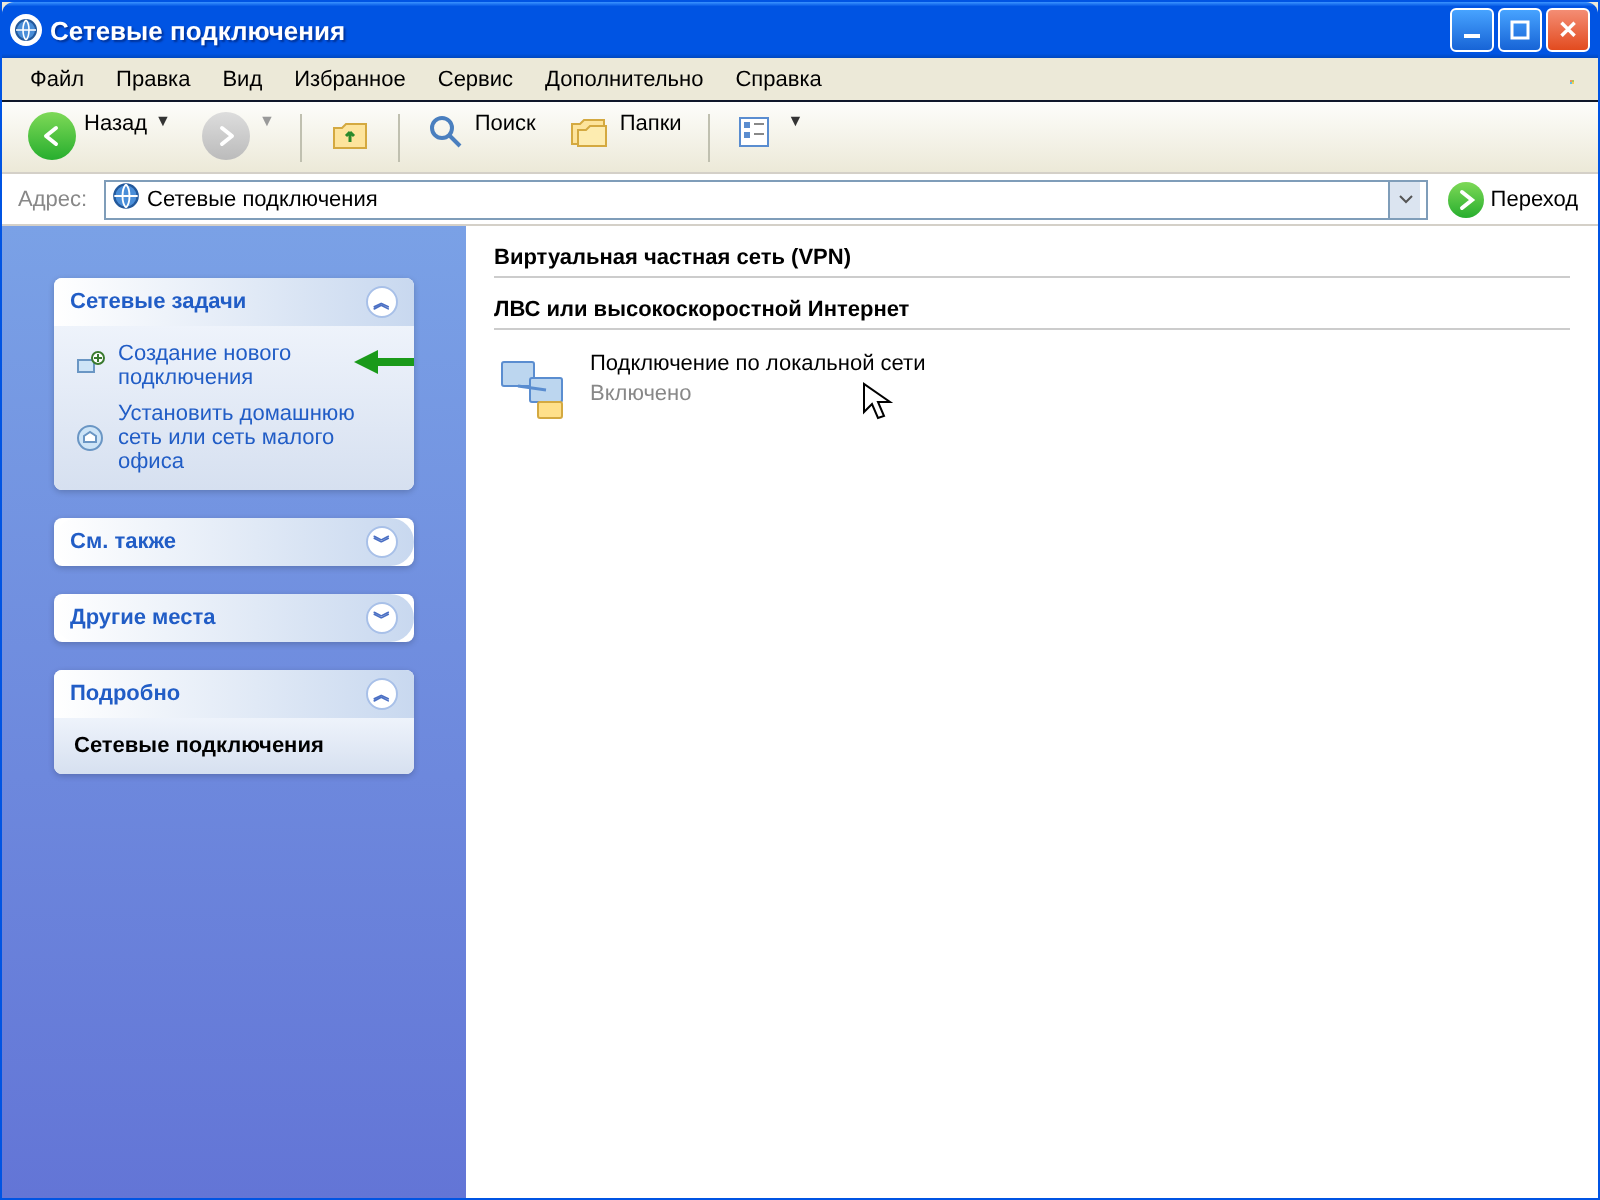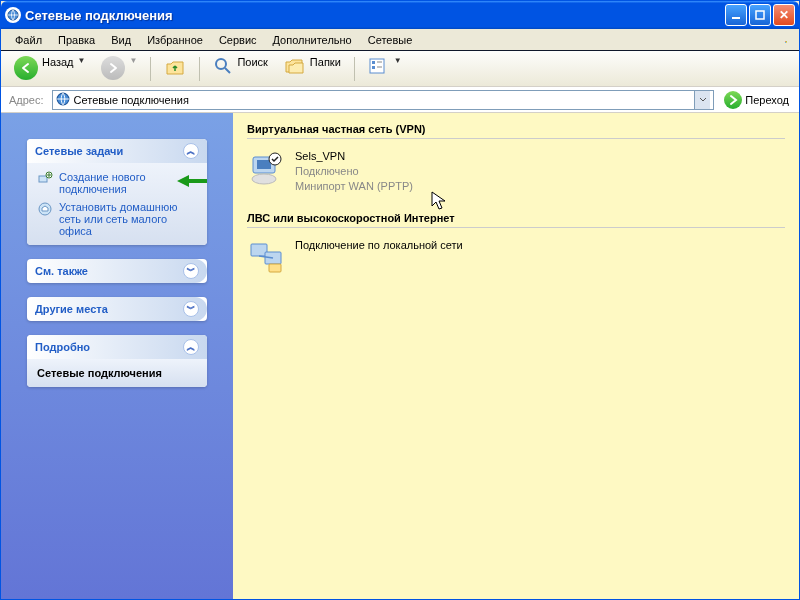--- a/index.html
+++ b/index.html
@@ -141,32 +141,32 @@
     color:#215dc6;
     cursor:pointer;
   }
   .panel-head.collapsed { border-radius:12px; }
   .panel-body {
     background: linear-gradient(to bottom,#eef3fb,#d6e0f0);
     padding: 8px 10px;
     display:flex;flex-direction:column;gap:6px;
   }
   .task {
-    display:flex;align-items:flex-start;gap:6px;
+    display:flex;align-items:center;gap:6px;
     color:#215dc6;cursor:pointer;
     position:relative;
   }
   .taskicon {
     width:16px;height:16px;
     flex-shrink:0;
     display:inline-flex;align-items:center;justify-content:center;
   }
   .main {
     flex:1;
-    background:#fef9c3;
+    background:#ffffff;
     padding: 10px 14px;
     overflow:auto;
   }
   .group-title {
     font-weight:bold;font-size:11px;
     padding-bottom:3px;
     border-bottom:1px solid #ccc;
     margin-bottom:10px;
   }
   .conn-row { display:flex; gap:24px; flex-wrap:wrap; margin-bottom:18px;}
@@ -230,21 +230,21 @@
   </div>
 </div>
 
 <div class="menubar">
   <span>Файл</span>
   <span>Правка</span>
   <span>Вид</span>
   <span>Избранное</span>
   <span>Сервис</span>
   <span>Дополнительно</span>
-  <span>Сетевые</span>
+  <span>Справка</span>
   <span class="winlogo">
     <svg viewBox="0 0 18 18">
         <rect x="1" y="1" width="7" height="7" fill="#f25022"></rect>
         <rect x="10" y="1" width="7" height="7" fill="#7fba00"></rect>
         <rect x="1" y="10" width="7" height="7" fill="#00a4ef"></rect>
         <rect x="10" y="10" width="7" height="7" fill="#ffb900"></rect>
       </svg>
   </span>
 </div>
 
@@ -390,52 +390,35 @@
         <span class="chevron">︽</span>
       </div>
       <div class="panel-body">
         <div class="detail-title">Сетевые подключения</div>
       </div>
     </div>
   </div>
 
   <div class="main">
     <div class="group-title">Виртуальная частная сеть (VPN)</div>
-    <div class="conn-row">
-      <div class="conn">
-        <div class="conn-icon">
-          <svg width="40" height="40" viewBox="0 0 40 40">
-            <rect x="6" y="8" width="22" height="16" rx="2" fill="#bcd6ef" stroke="#5a8dd0"></rect>
-            <rect x="10" y="11" width="14" height="9" fill="#4a7fbf"></rect>
-            <ellipse cx="17" cy="30" rx="12" ry="5" fill="#e0e0e0" stroke="#bbb"></ellipse>
-            <circle cx="28" cy="10" r="6" fill="#fff" stroke="#222"></circle>
-            <path d="M25 10l2 2 4-4" stroke="#222" stroke-width="1.5" fill="none"></path>
-          </svg>
-        </div>
-        <div class="conn-text">
-          <span class="conn-name">Sels_VPN</span>
-          <span class="conn-status">Подключено</span>
-          <span class="conn-device">Минипорт WAN (PPTP)</span>
-        </div>
-      </div>
-    </div>
 
     <div class="group-title">ЛВС или высокоскоростной Интернет</div>
     <div class="conn-row">
       <div class="conn">
         <div class="conn-icon">
           <svg width="40" height="40" viewBox="0 0 40 40">
             <rect x="4" y="6" width="16" height="12" rx="1" fill="#bcd6ef" stroke="#5a8dd0"></rect>
             <rect x="18" y="14" width="16" height="12" rx="1" fill="#bcd6ef" stroke="#5a8dd0"></rect>
             <line x1="12" y1="18" x2="26" y2="20" stroke="#5a8dd0" stroke-width="1.5"></line>
             <rect x="22" y="26" width="12" height="8" rx="1" fill="#ffe08a" stroke="#d4a940"></rect>
           </svg>
         </div>
         <div class="conn-text">
           <span class="conn-name">Подключение по локальной сети</span>
+          <span class="conn-status">Включено</span>
         </div>
       </div>
     </div>
   </div>
 </div>
 
 <div class="cursor-img">
   <svg width="16" height="20" viewBox="0 0 16 20">
       <path d="M1 1l0 14 4-4 3 7 3-1-3-7 6 0z" fill="#fff" stroke="#000"></path>
     </svg>

